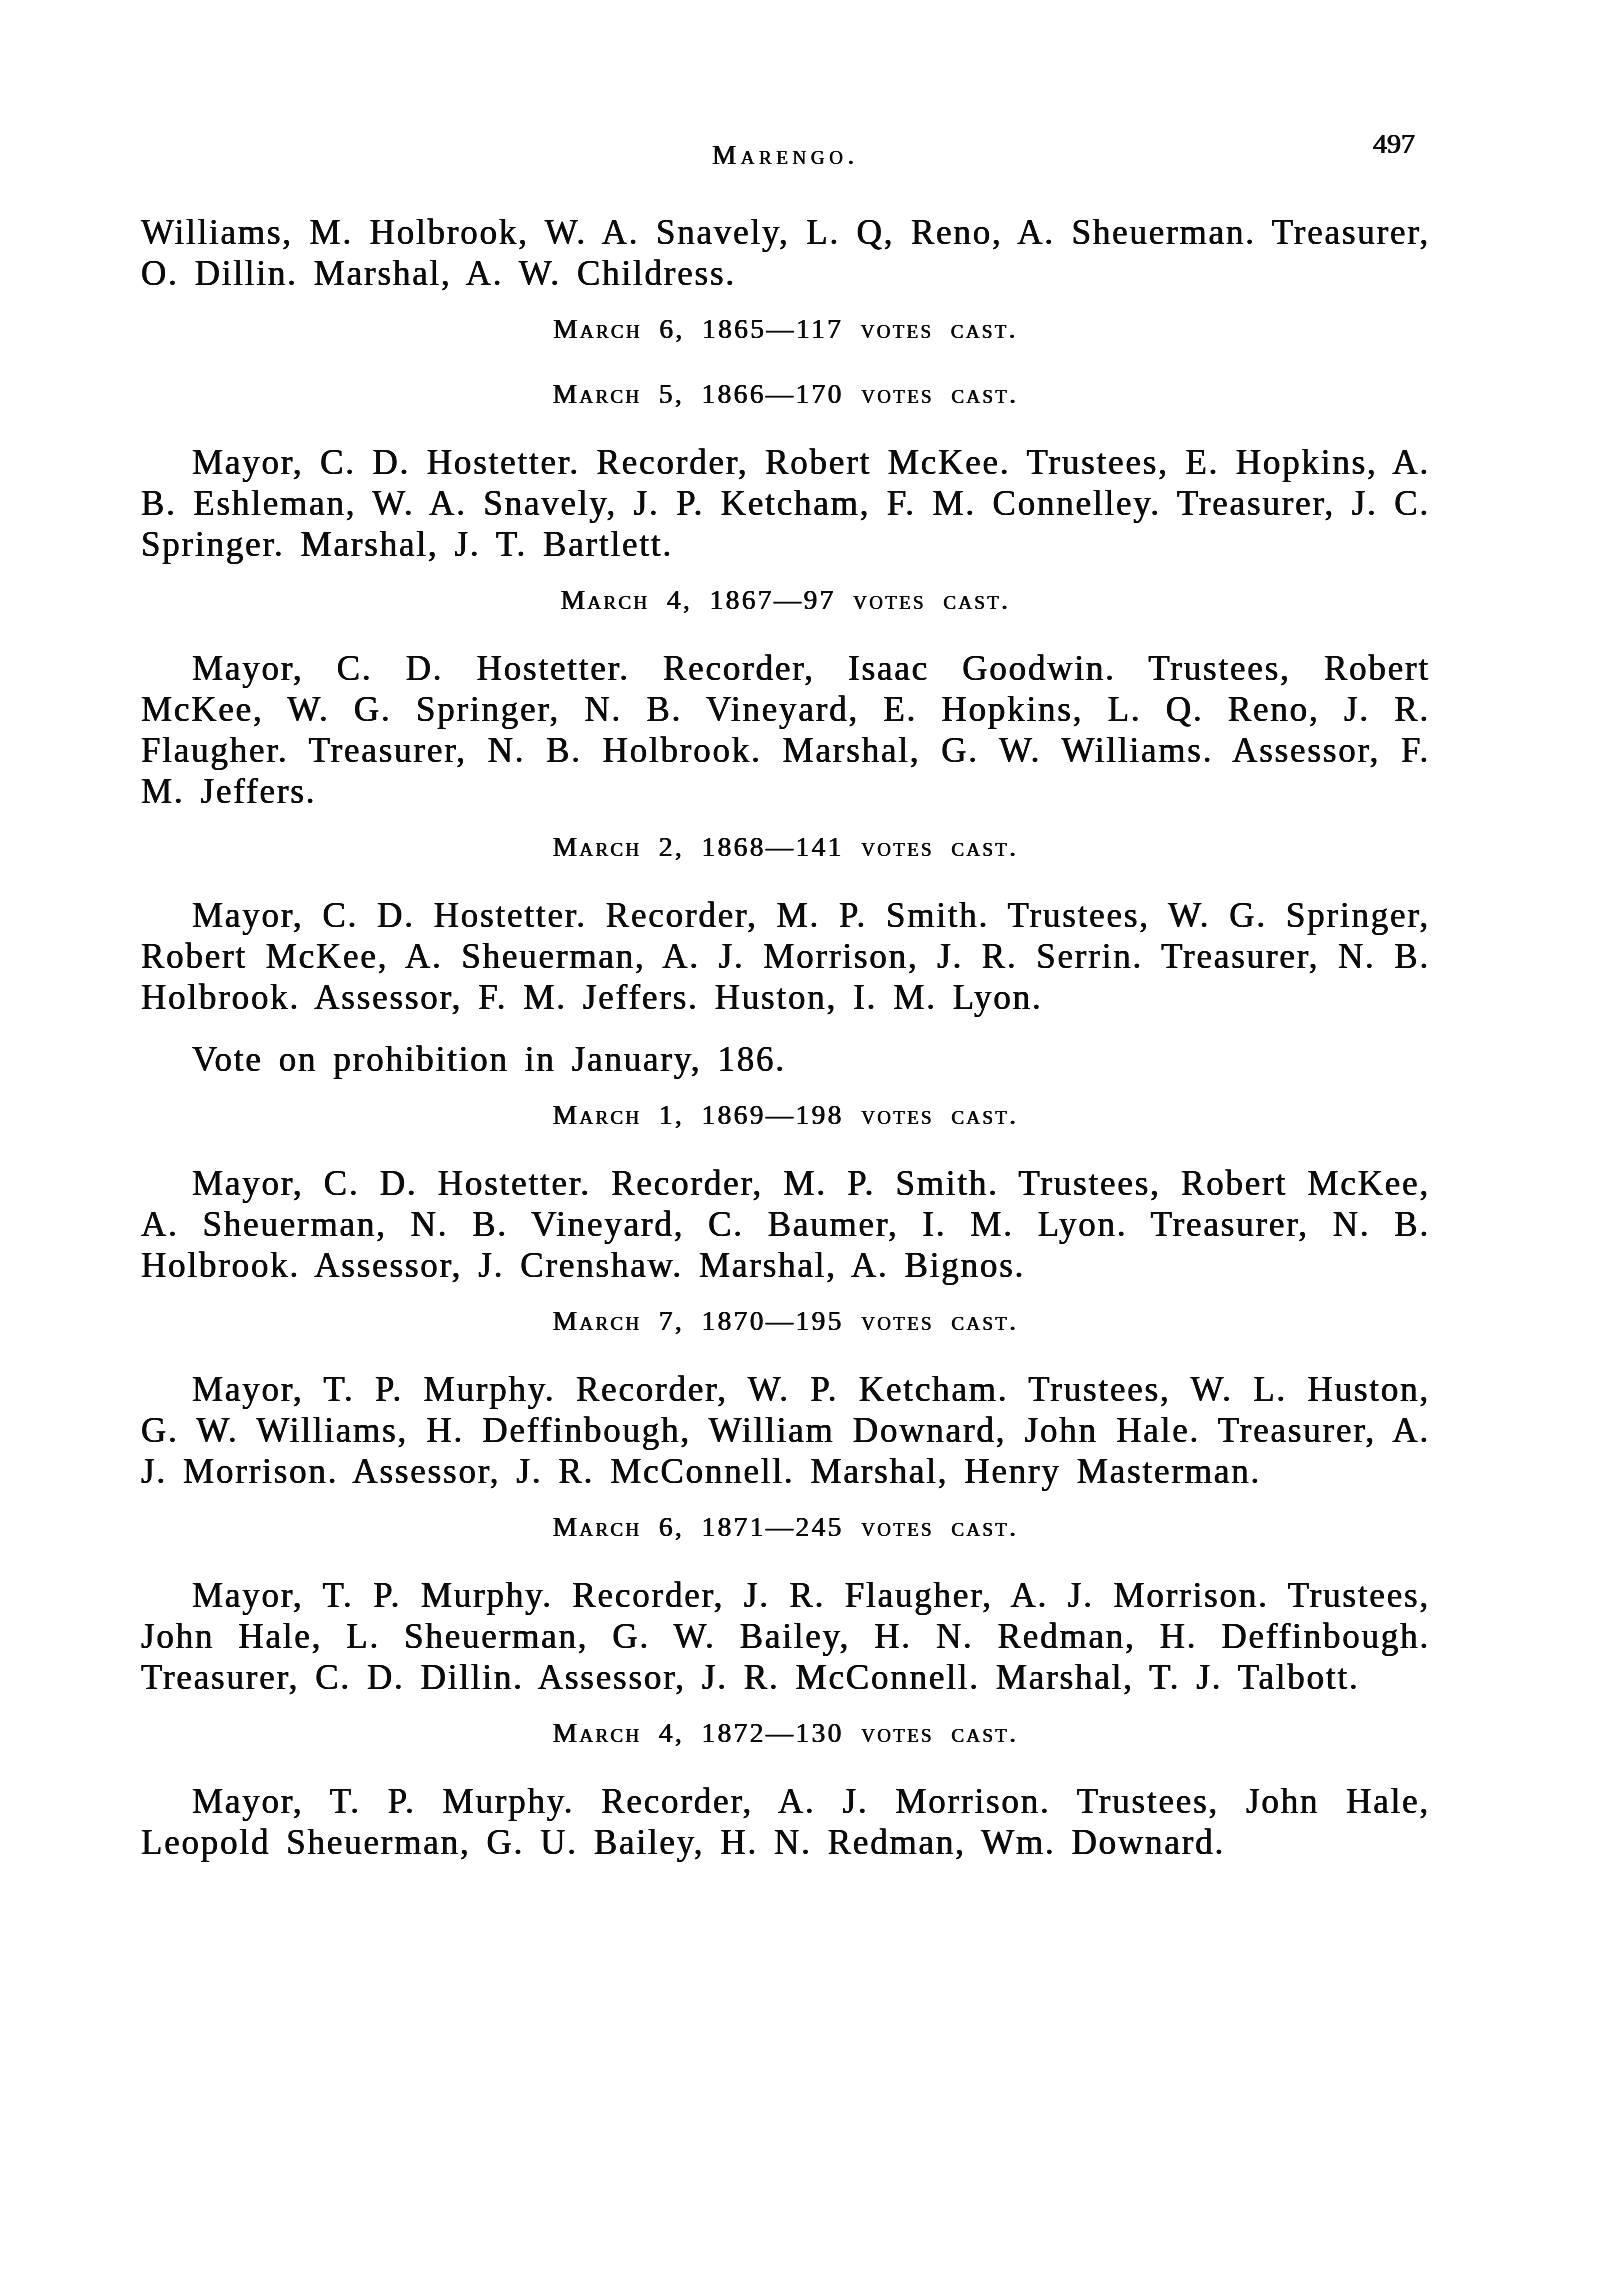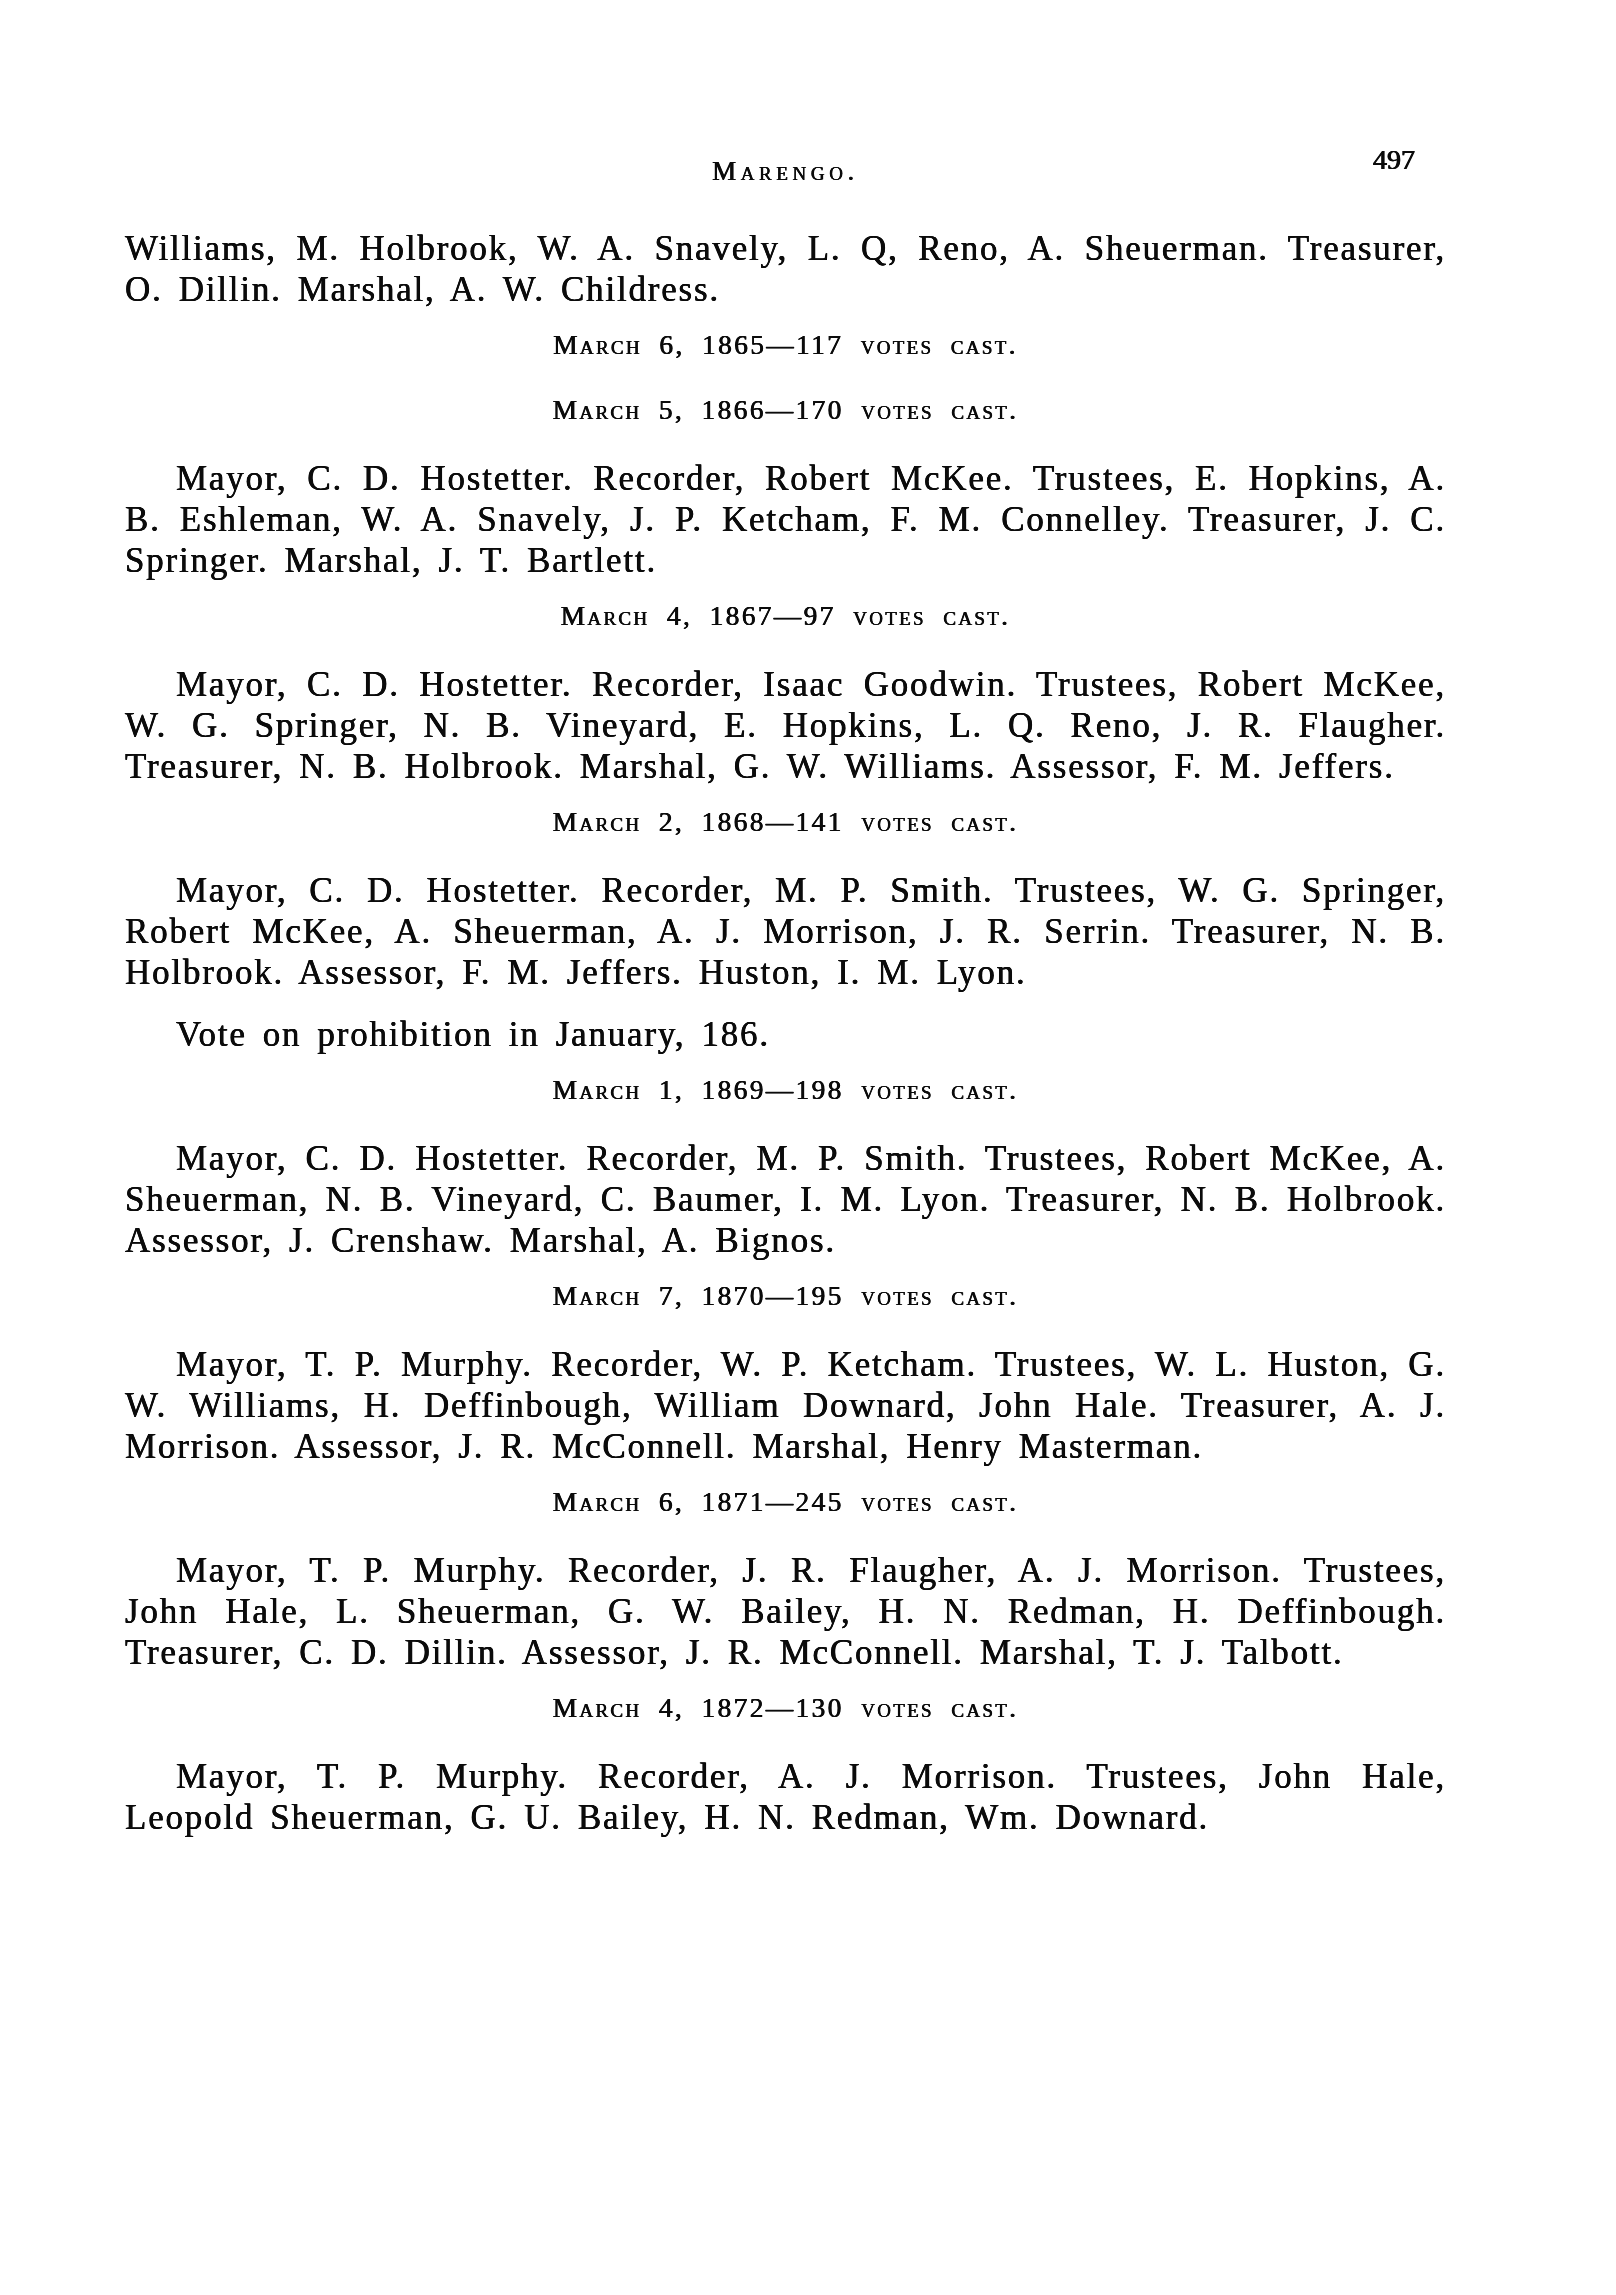--- a/index.html
+++ b/index.html
@@ -23,21 +23,20 @@
   .text-col {
     position: absolute;
     left: 125px;
     top: 134px;
     width: 1321px;
   }
   .page-header {
     position: relative;
     height: 39px;
     margin-bottom: 39px;
-    margin-top: 16px;
   }
   .running-title {
     position: absolute;
     left: 50%;
     transform: translateX(-50%);
     top: 6.4px;
     font-size: 27px;
     letter-spacing: 4.6px;
     font-variant: small-caps;
     text-shadow: 0.3px 0 currentColor, -0.3px 0 currentColor;
@@ -45,21 +44,21 @@
   }
   .page-number {
     position: absolute;
     right: 31px;
     top: -6.4px;
     font-size: 28px;
     text-shadow: 0.4px 0 currentColor, -0.4px 0 currentColor;
     text-align: right;
   }
   p.body {
-    margin: 0;
+    margin: 16px;
     font-size: 35px;
     line-height: 41px;
     text-align: justify;
     letter-spacing: 1.8px;
     word-spacing: 5.5px;
     text-shadow: 0.3px 0 currentColor, -0.3px 0 currentColor;
   }
   p.body.indent { text-indent: 51px; }
   p.body.vote {
     margin-top: 20.7px;

